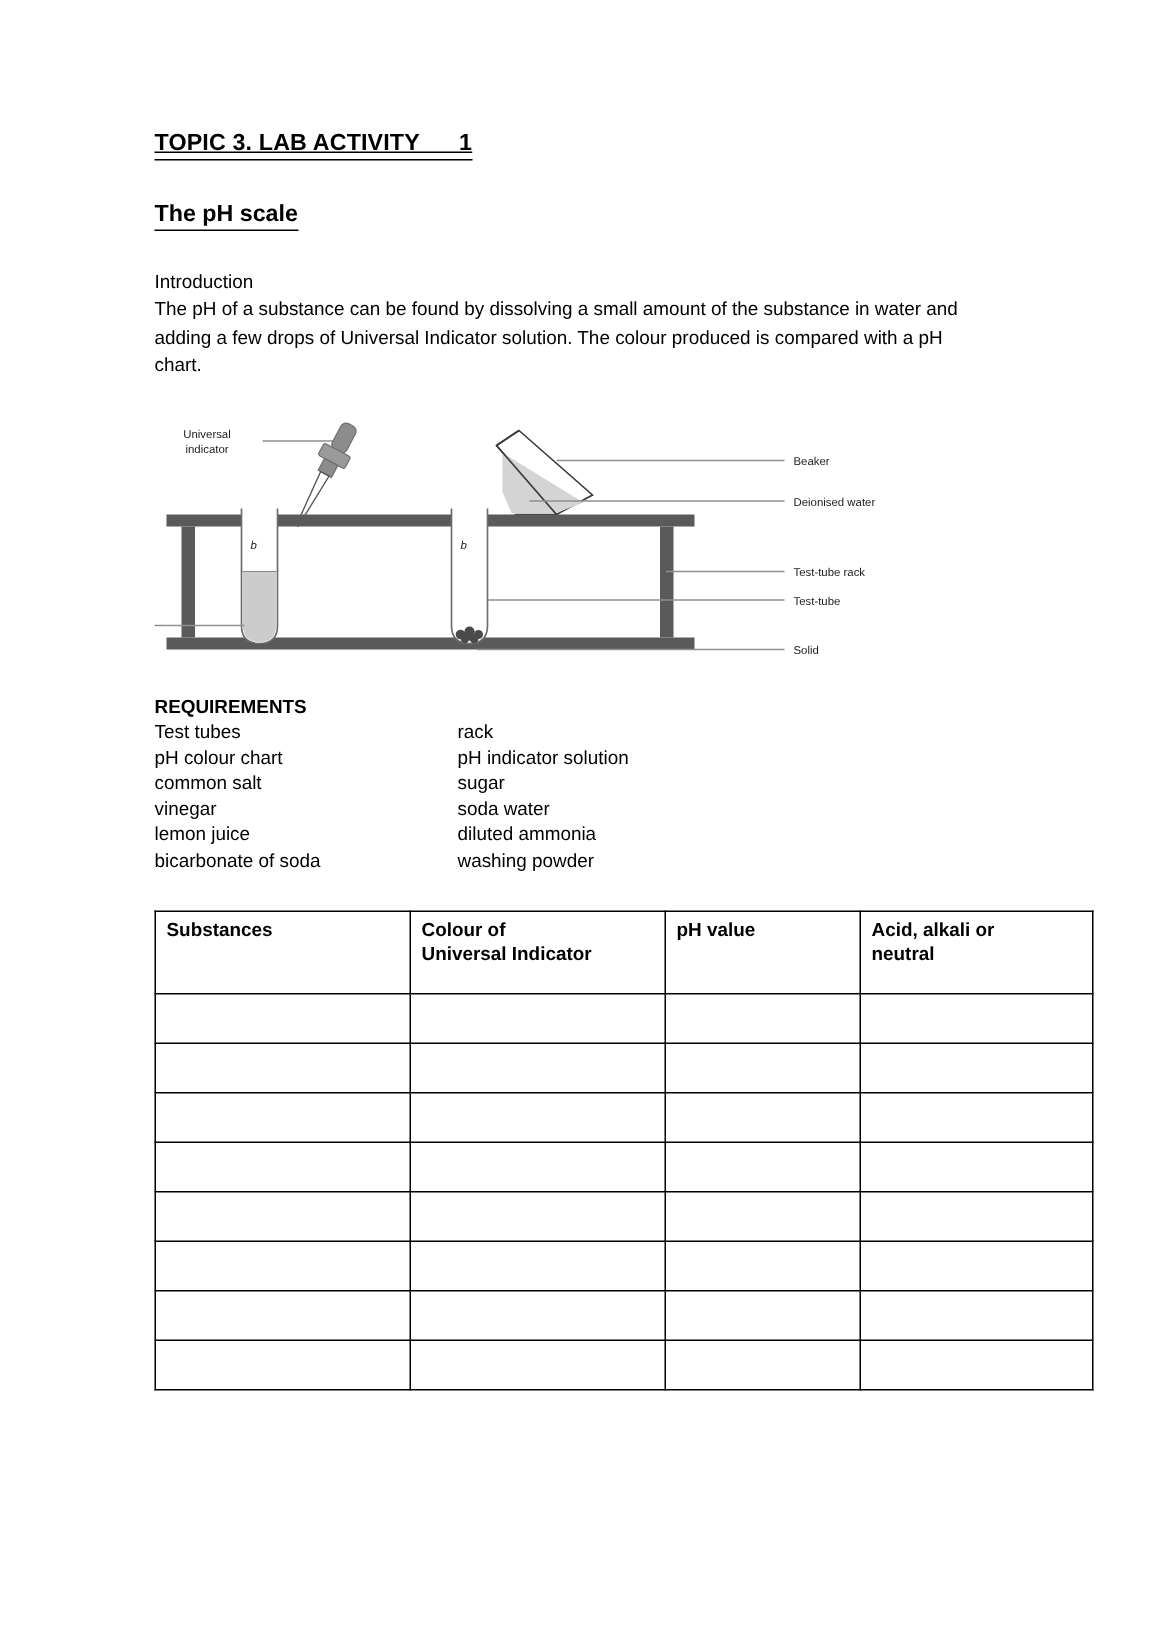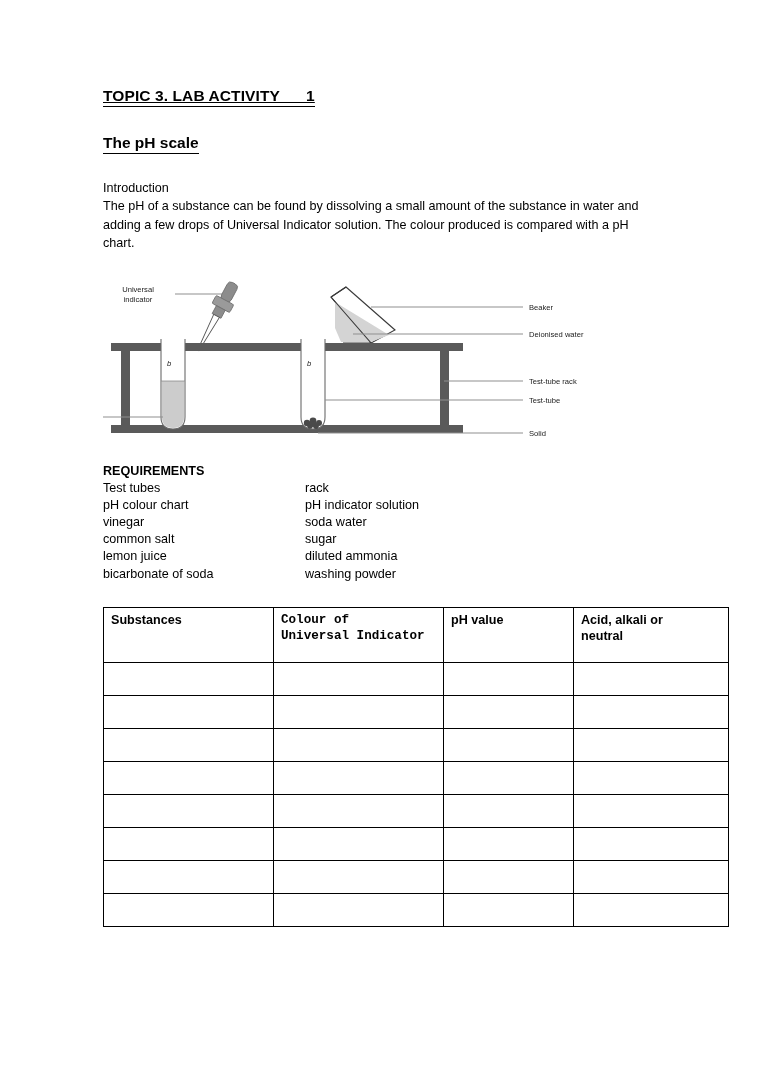--- a/index.html
+++ b/index.html
@@ -125,21 +125,21 @@
     font-weight: normal;
     line-height: 16px;
     height: 24px;
     margin-left: 20px;
   }
   .record-table thead th {
     font-weight: bold;
     height: 46px;
   }
   .col-1 { width: 155px; }
-  .col-2 { width: 155px; font-family: Liberation Mono, monospace; }
+  .col-2 { width: 155px; }
   .col-3 { width: 115px; }
   .col-4 { width: 140px; }
   .hdr-line { display: block; }
   .spacer-24 { height: 24px; }
 </style>
 </head>
 <body>
 
 <div class="page">
   <div class="content">
@@ -227,26 +227,26 @@
     <ul class="req-list">
       <li class="req-row">
         <span class="req-col-a">Test tubes</span>
         <span class="req-col-b">rack</span>
       </li>
       <li class="req-row">
         <span class="req-col-a">pH colour chart</span>
         <span class="req-col-b"> pH indicator solution</span>
       </li>
       <li class="req-row">
+        <span class="req-col-a">common salt</span>
+        <span class="req-col-b"> sugar</span>
+      </li>
+      <li class="req-row">
         <span class="req-col-a">vinegar</span>
         <span class="req-col-b">soda water</span>
-      </li>
-      <li class="req-row">
-        <span class="req-col-a">common salt</span>
-        <span class="req-col-b"> sugar</span>
       </li>
       <li class="req-row">
         <span class="req-col-a">lemon juice</span>
         <span class="req-col-b">diluted ammonia</span>
       </li>
       <li class="req-row">
         <span class="req-col-a">bicarbonate of soda</span>
         <span class="req-col-b"> washing powder</span>
       </li>
     </ul>

